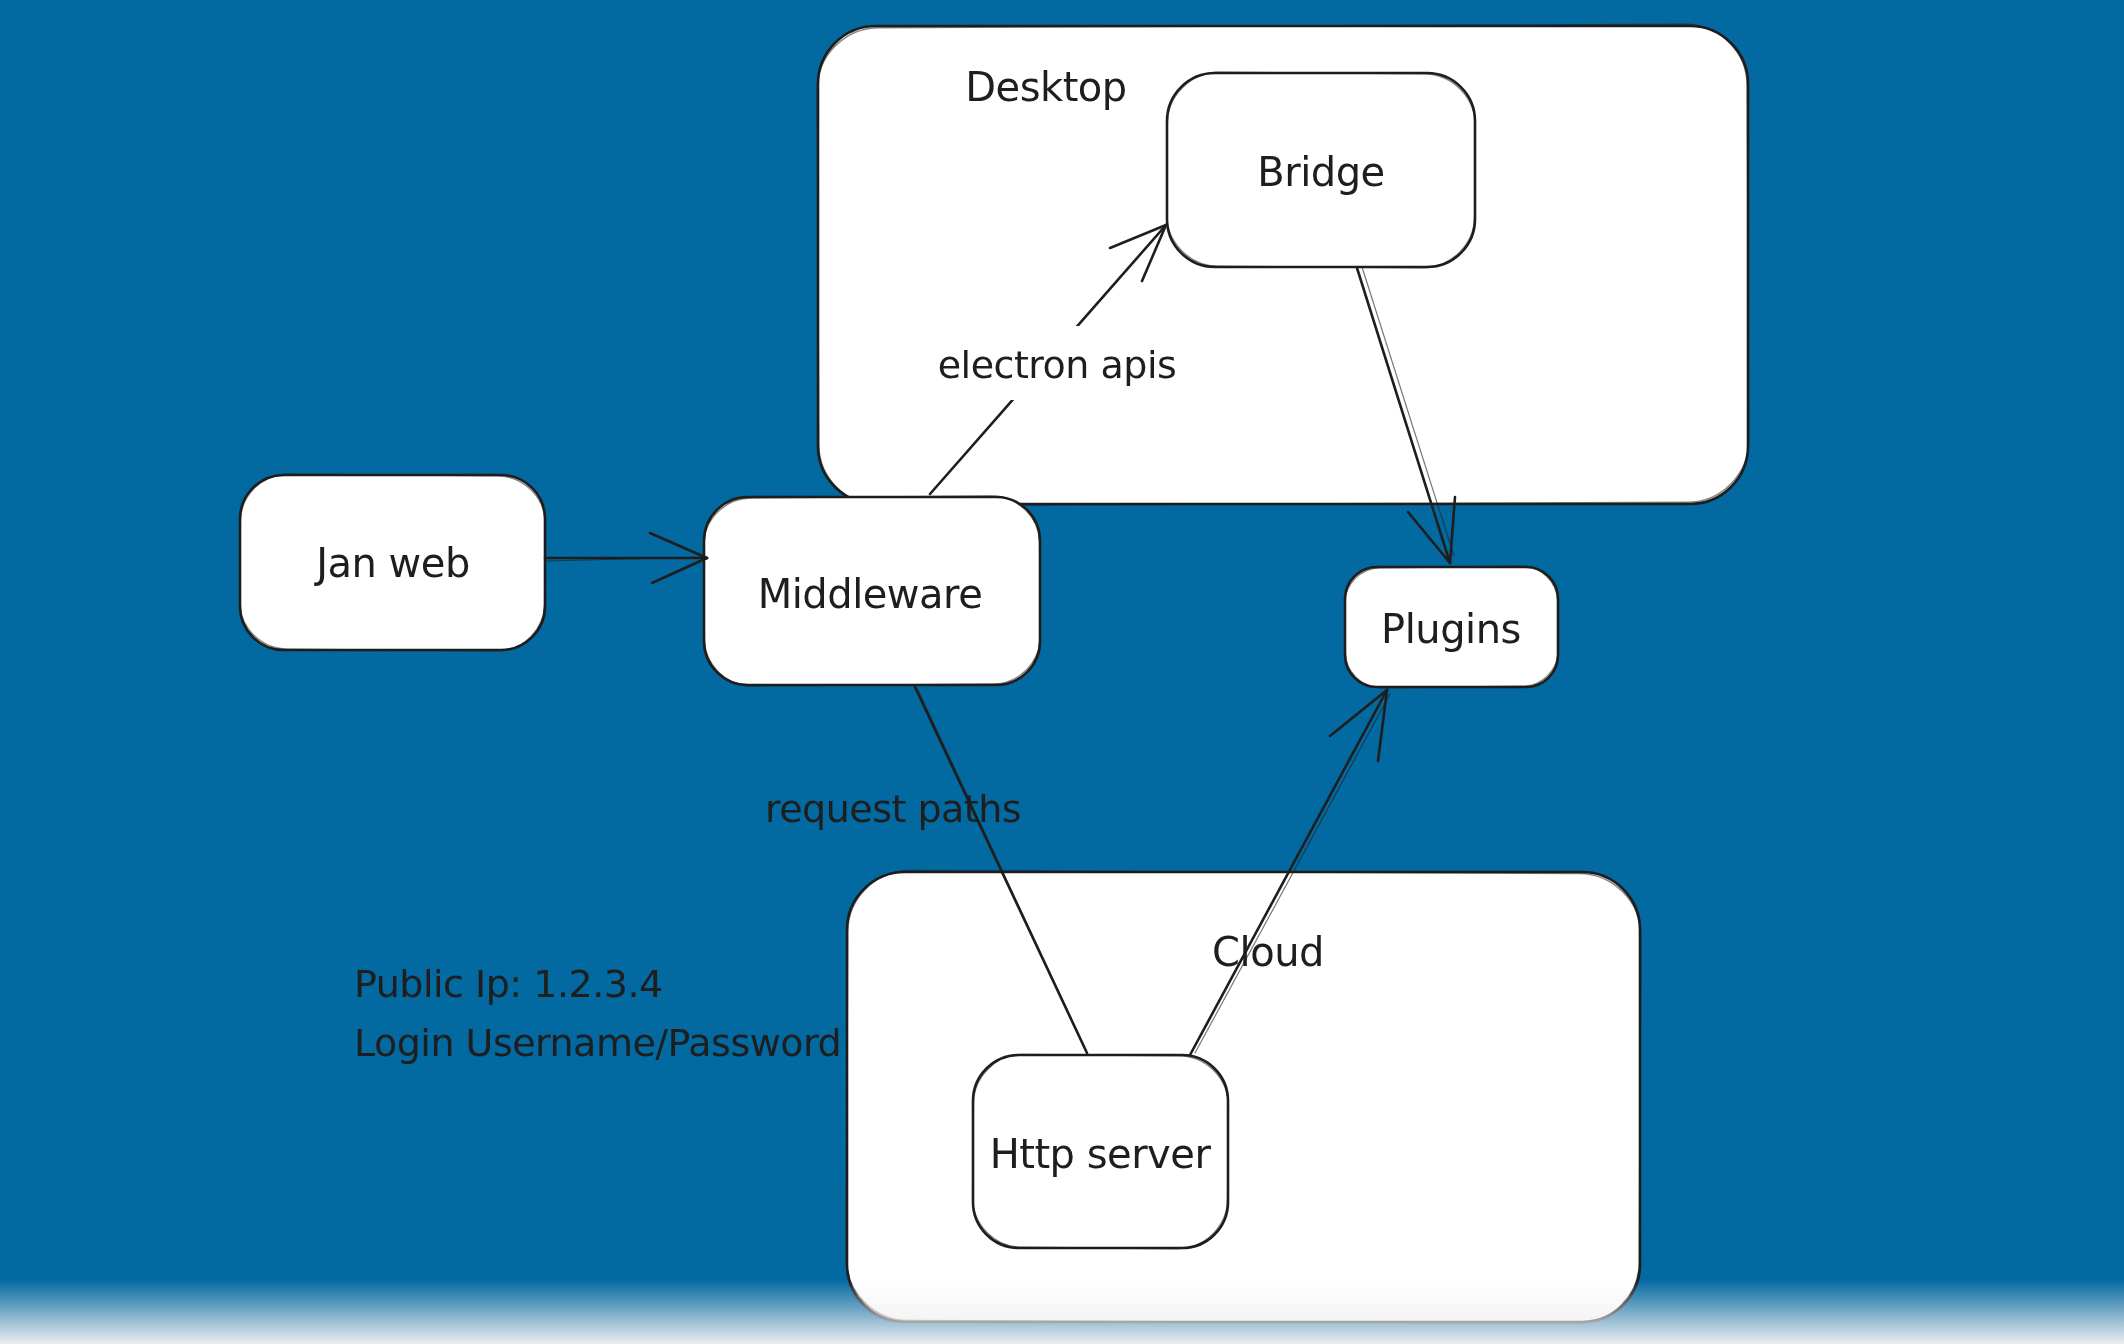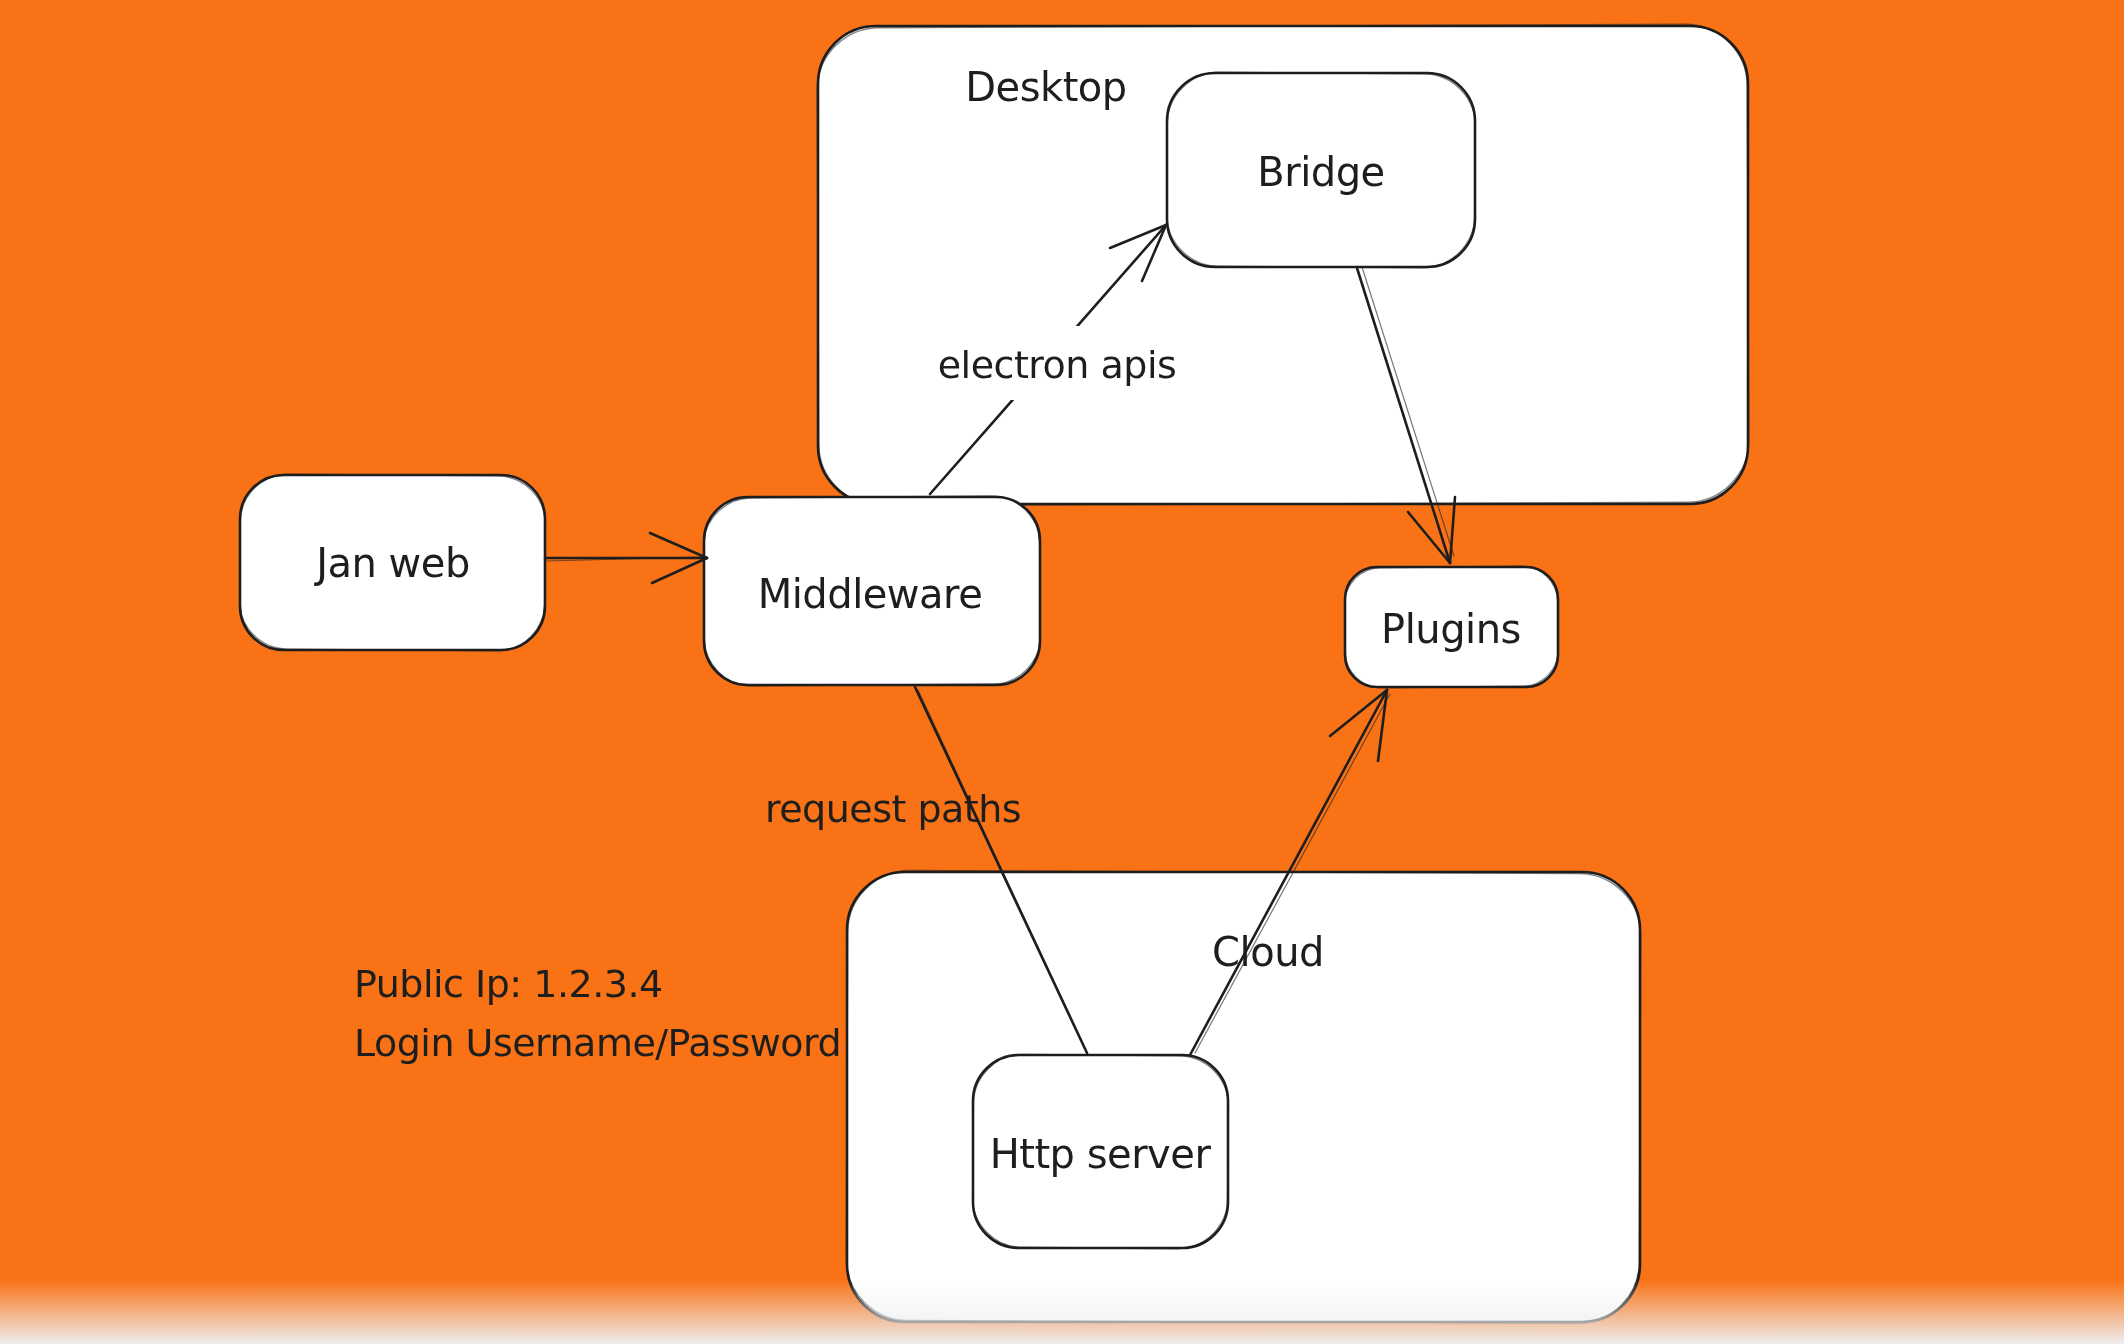--- a/index.html
+++ b/index.html
@@ -5,21 +5,21 @@
   html, body {
     margin: 0;
     padding: 0;
     background: #ffffff;
     font-family: "DejaVu Sans", sans-serif;
   }
   .stage {
     position: relative;
     width: 2124px;
     height: 1344px;
-    background: #f97316;
+    background: #0369a1;
     overflow: hidden;
     text-align: right;
   }
   
   .stage::after {
     content: "";
     position: absolute;
     left: 0; right: 0; bottom: 0;
     height: 64px;
     background: linear-gradient(180deg, rgba(240,240,242,0) 0%, #eeeef0 100%);

